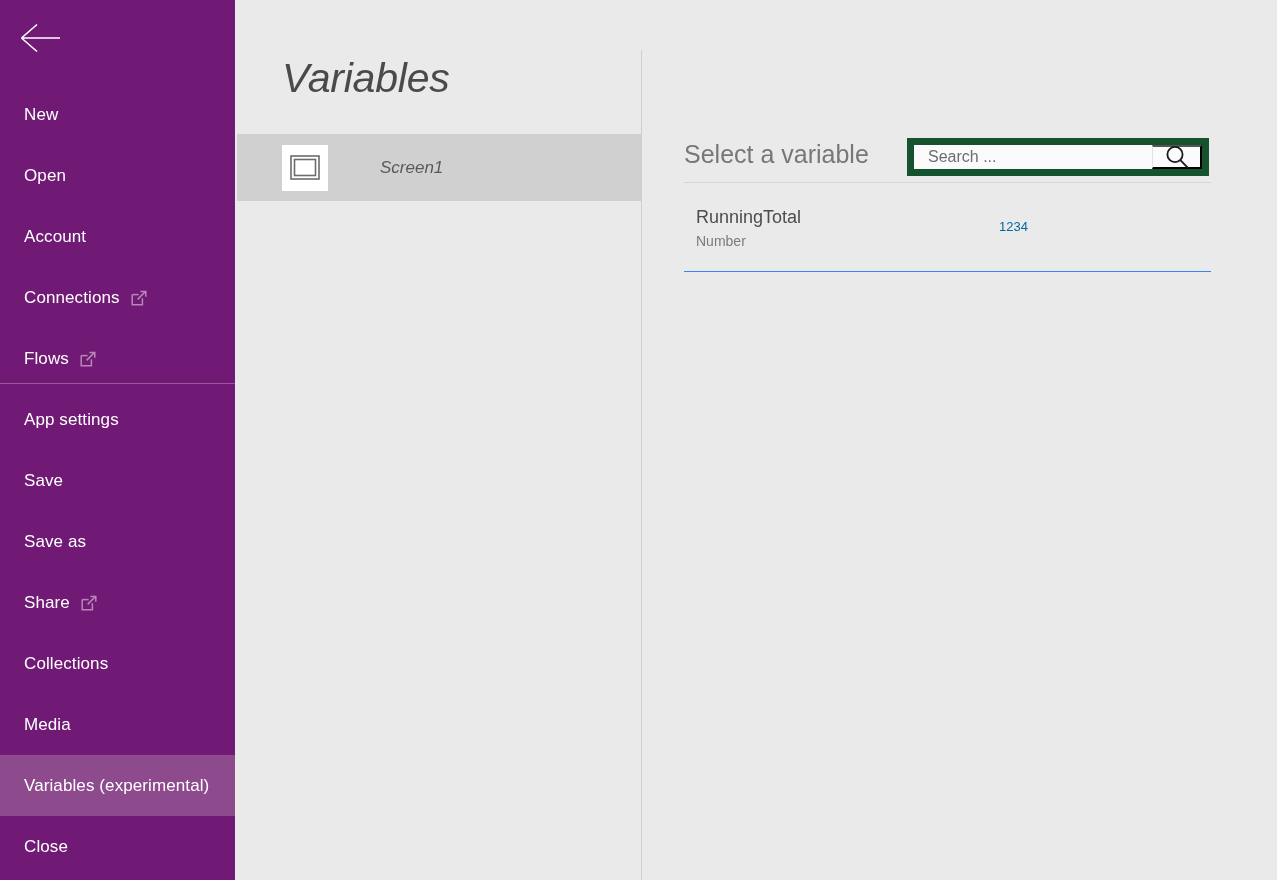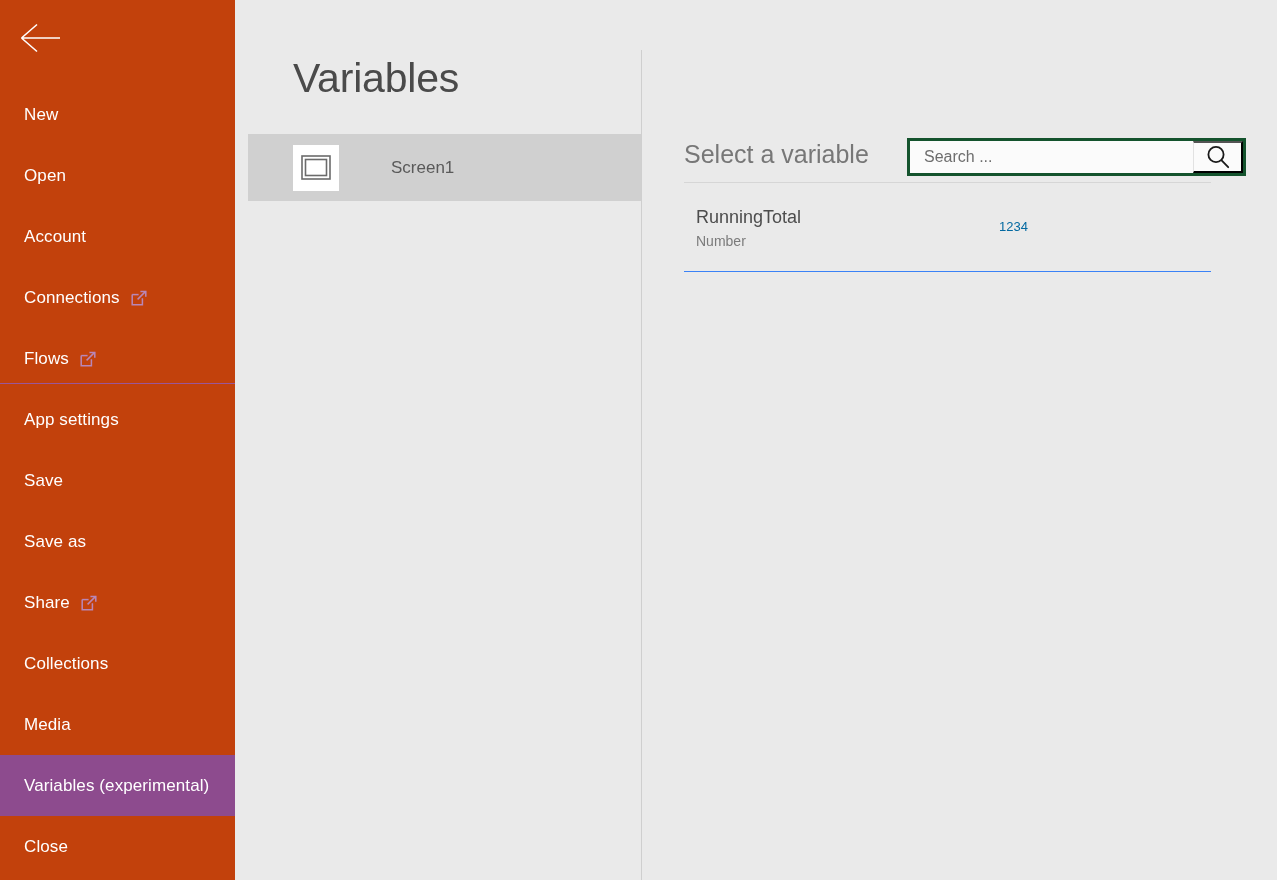--- a/index.html
+++ b/index.html
@@ -20,21 +20,21 @@
     height: 880px;
   }
 
   
   #sidebar {
     position: absolute;
     left: 0;
     top: 0;
     width: 235px;
     height: 880px;
-    background: #c2410c;
+    background: #701a75;
     box-sizing: border-box;
   }
   #back-button {
     position: absolute;
     left: 0;
     top: 0;
     width: 235px;
     height: 76px;
     cursor: pointer;
   }
@@ -84,25 +84,26 @@
   }
   .ext-icon {
     display: inline-block;
     margin-left: 11px;
     line-height: 0;
   }
 
   
   #mid-pane {
     position: absolute;
-    left: 248px;
+    left: 237px;
     top: 0;
     width: 406px;
     height: 880px;
     background: #eaeaea;
+    font-style: italic;
   }
   #page-title {
     position: absolute;
     left: 45px;
     top: 55px;
     font-size: 41px;
     font-weight: 300;
     color: #4a4a4a;
     letter-spacing: -0.2px;
     white-space: nowrap;
@@ -160,24 +161,24 @@
     top: 140px;
     font-size: 25px;
     font-weight: 300;
     color: #777777;
     white-space: nowrap;
   }
   #search-box {
     position: absolute;
     left: 265px;
     top: 138px;
-    width: 339px;
+    width: 302px;
     height: 38px;
     background: #fbfbfb;
-    border: 3px solid #14532d;
+    border: 7px solid #14532d;
     box-sizing: border-box;
     display: flex;
     align-items: stretch;
   }
   #search-input {
     flex: 1 1 auto;
     border: none;
     outline: none;
     background: transparent;
     font-family: "Liberation Sans", "DejaVu Sans", sans-serif;

